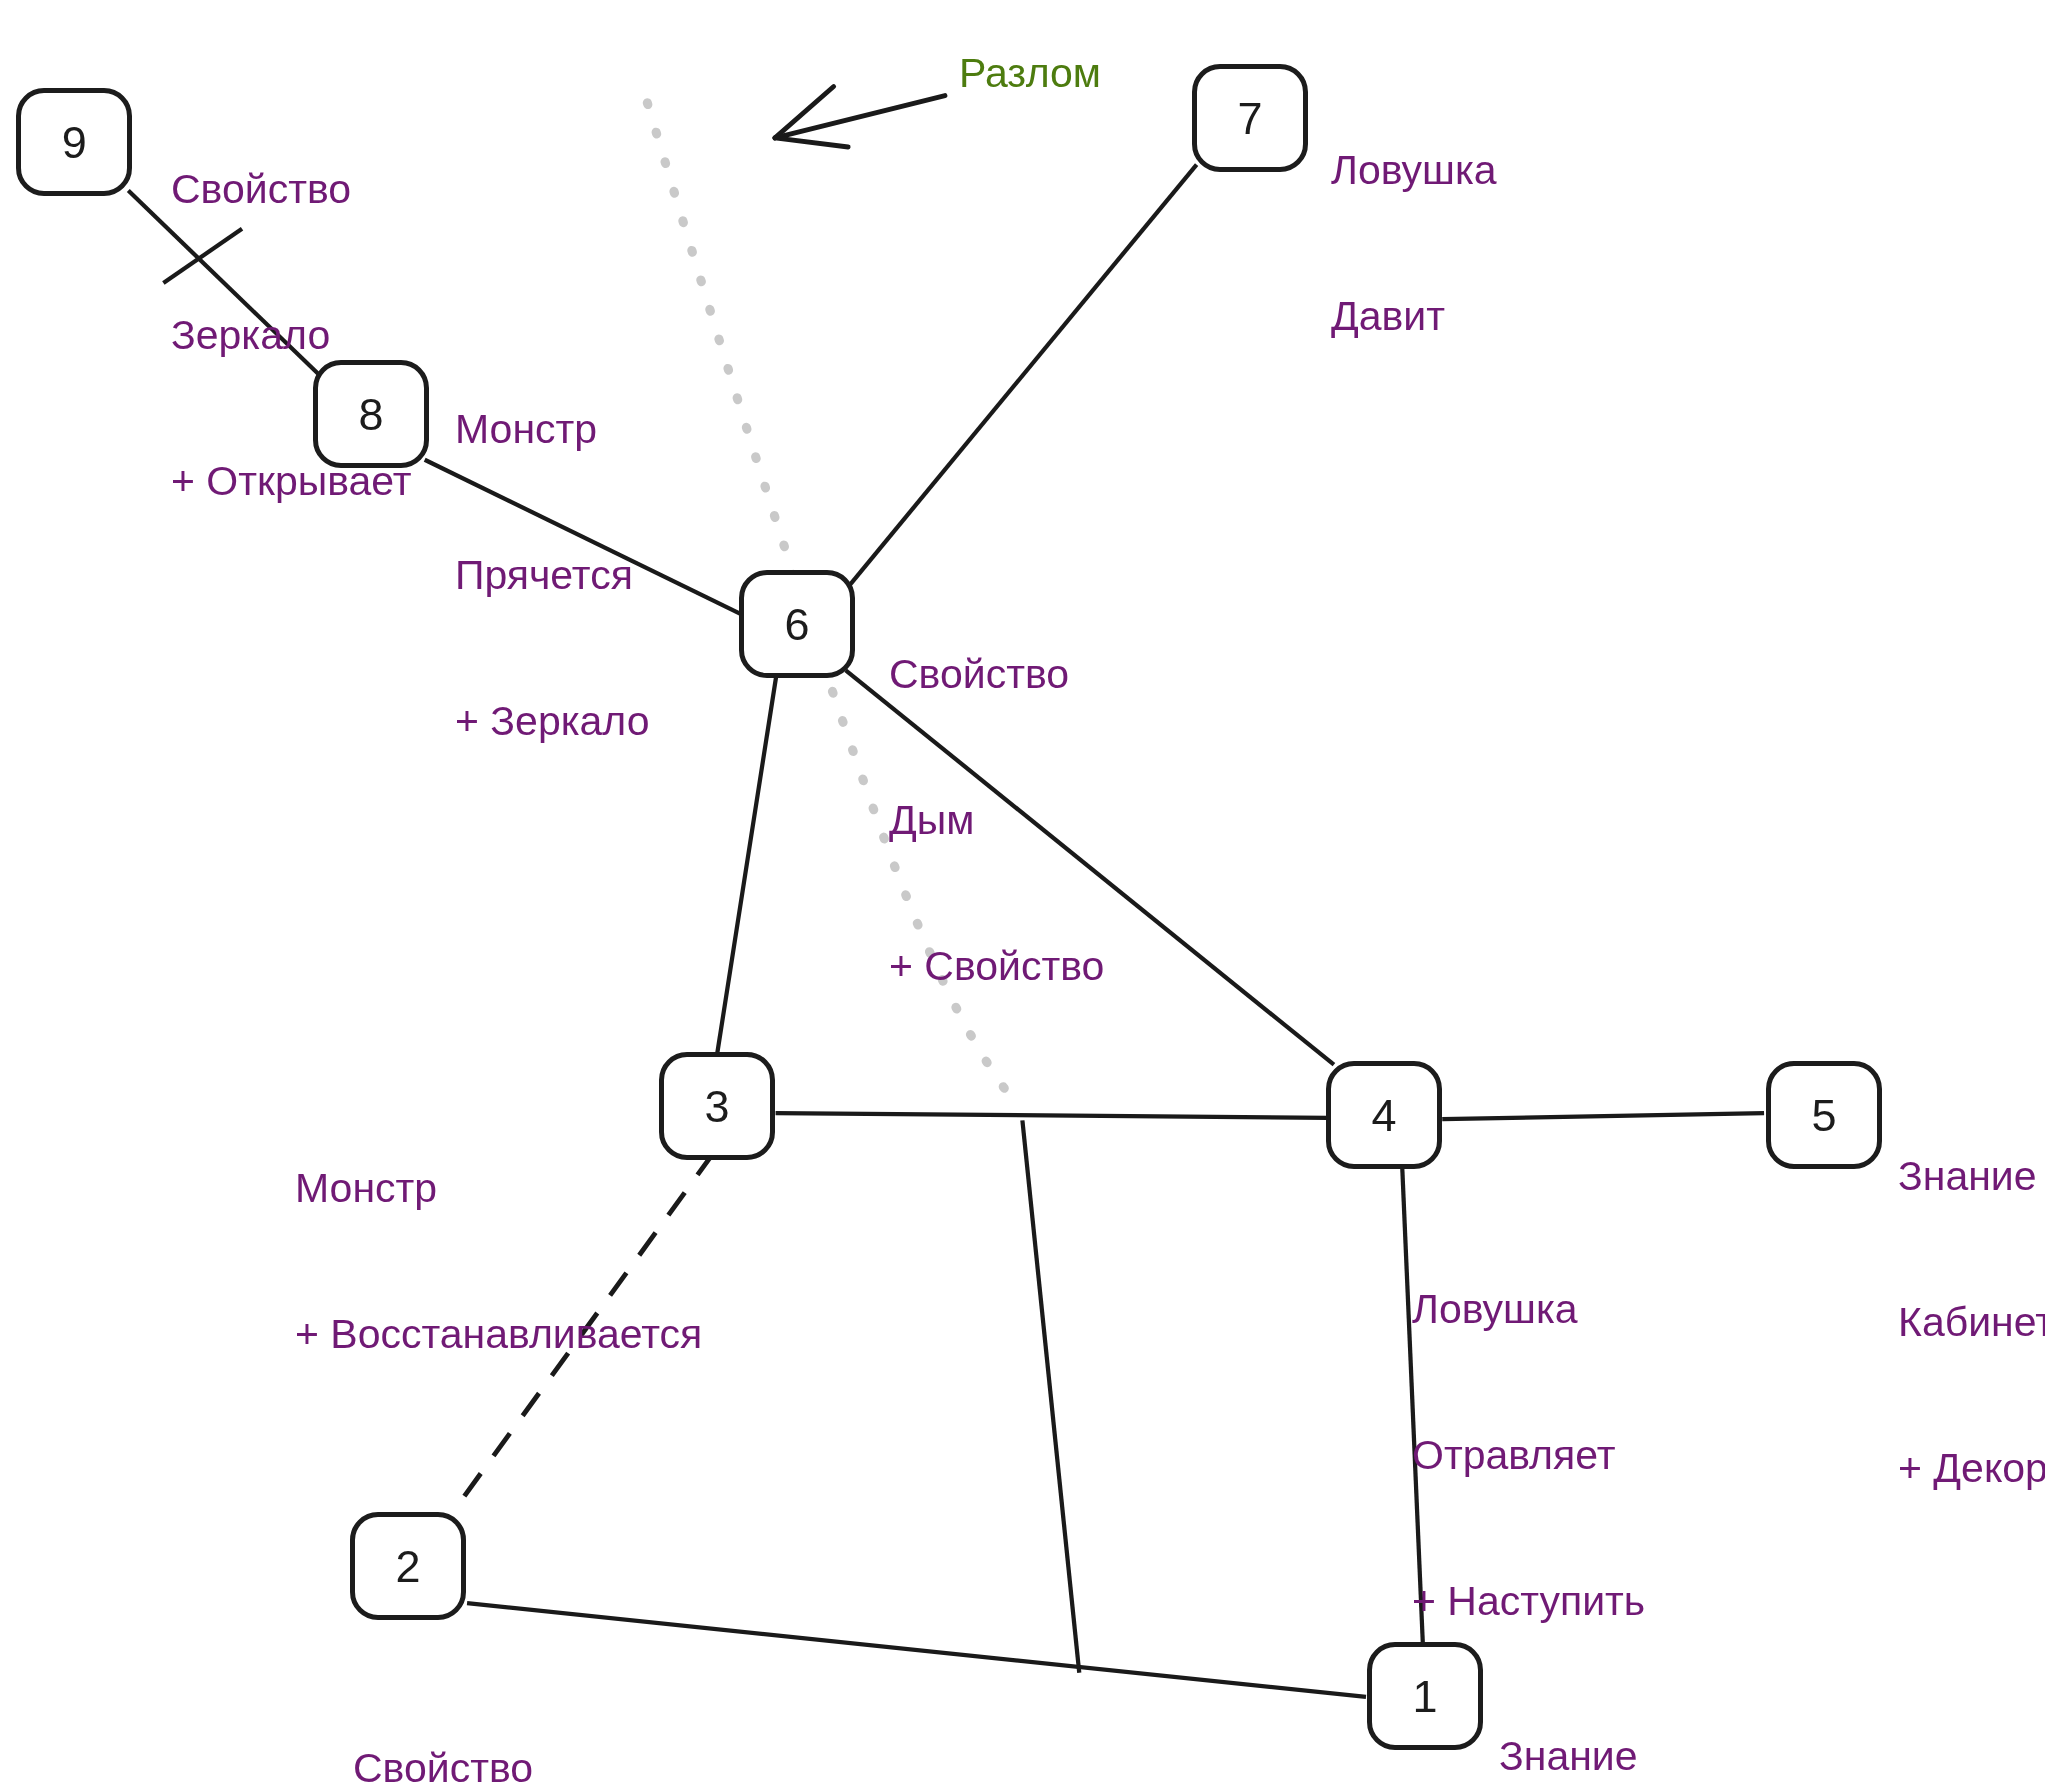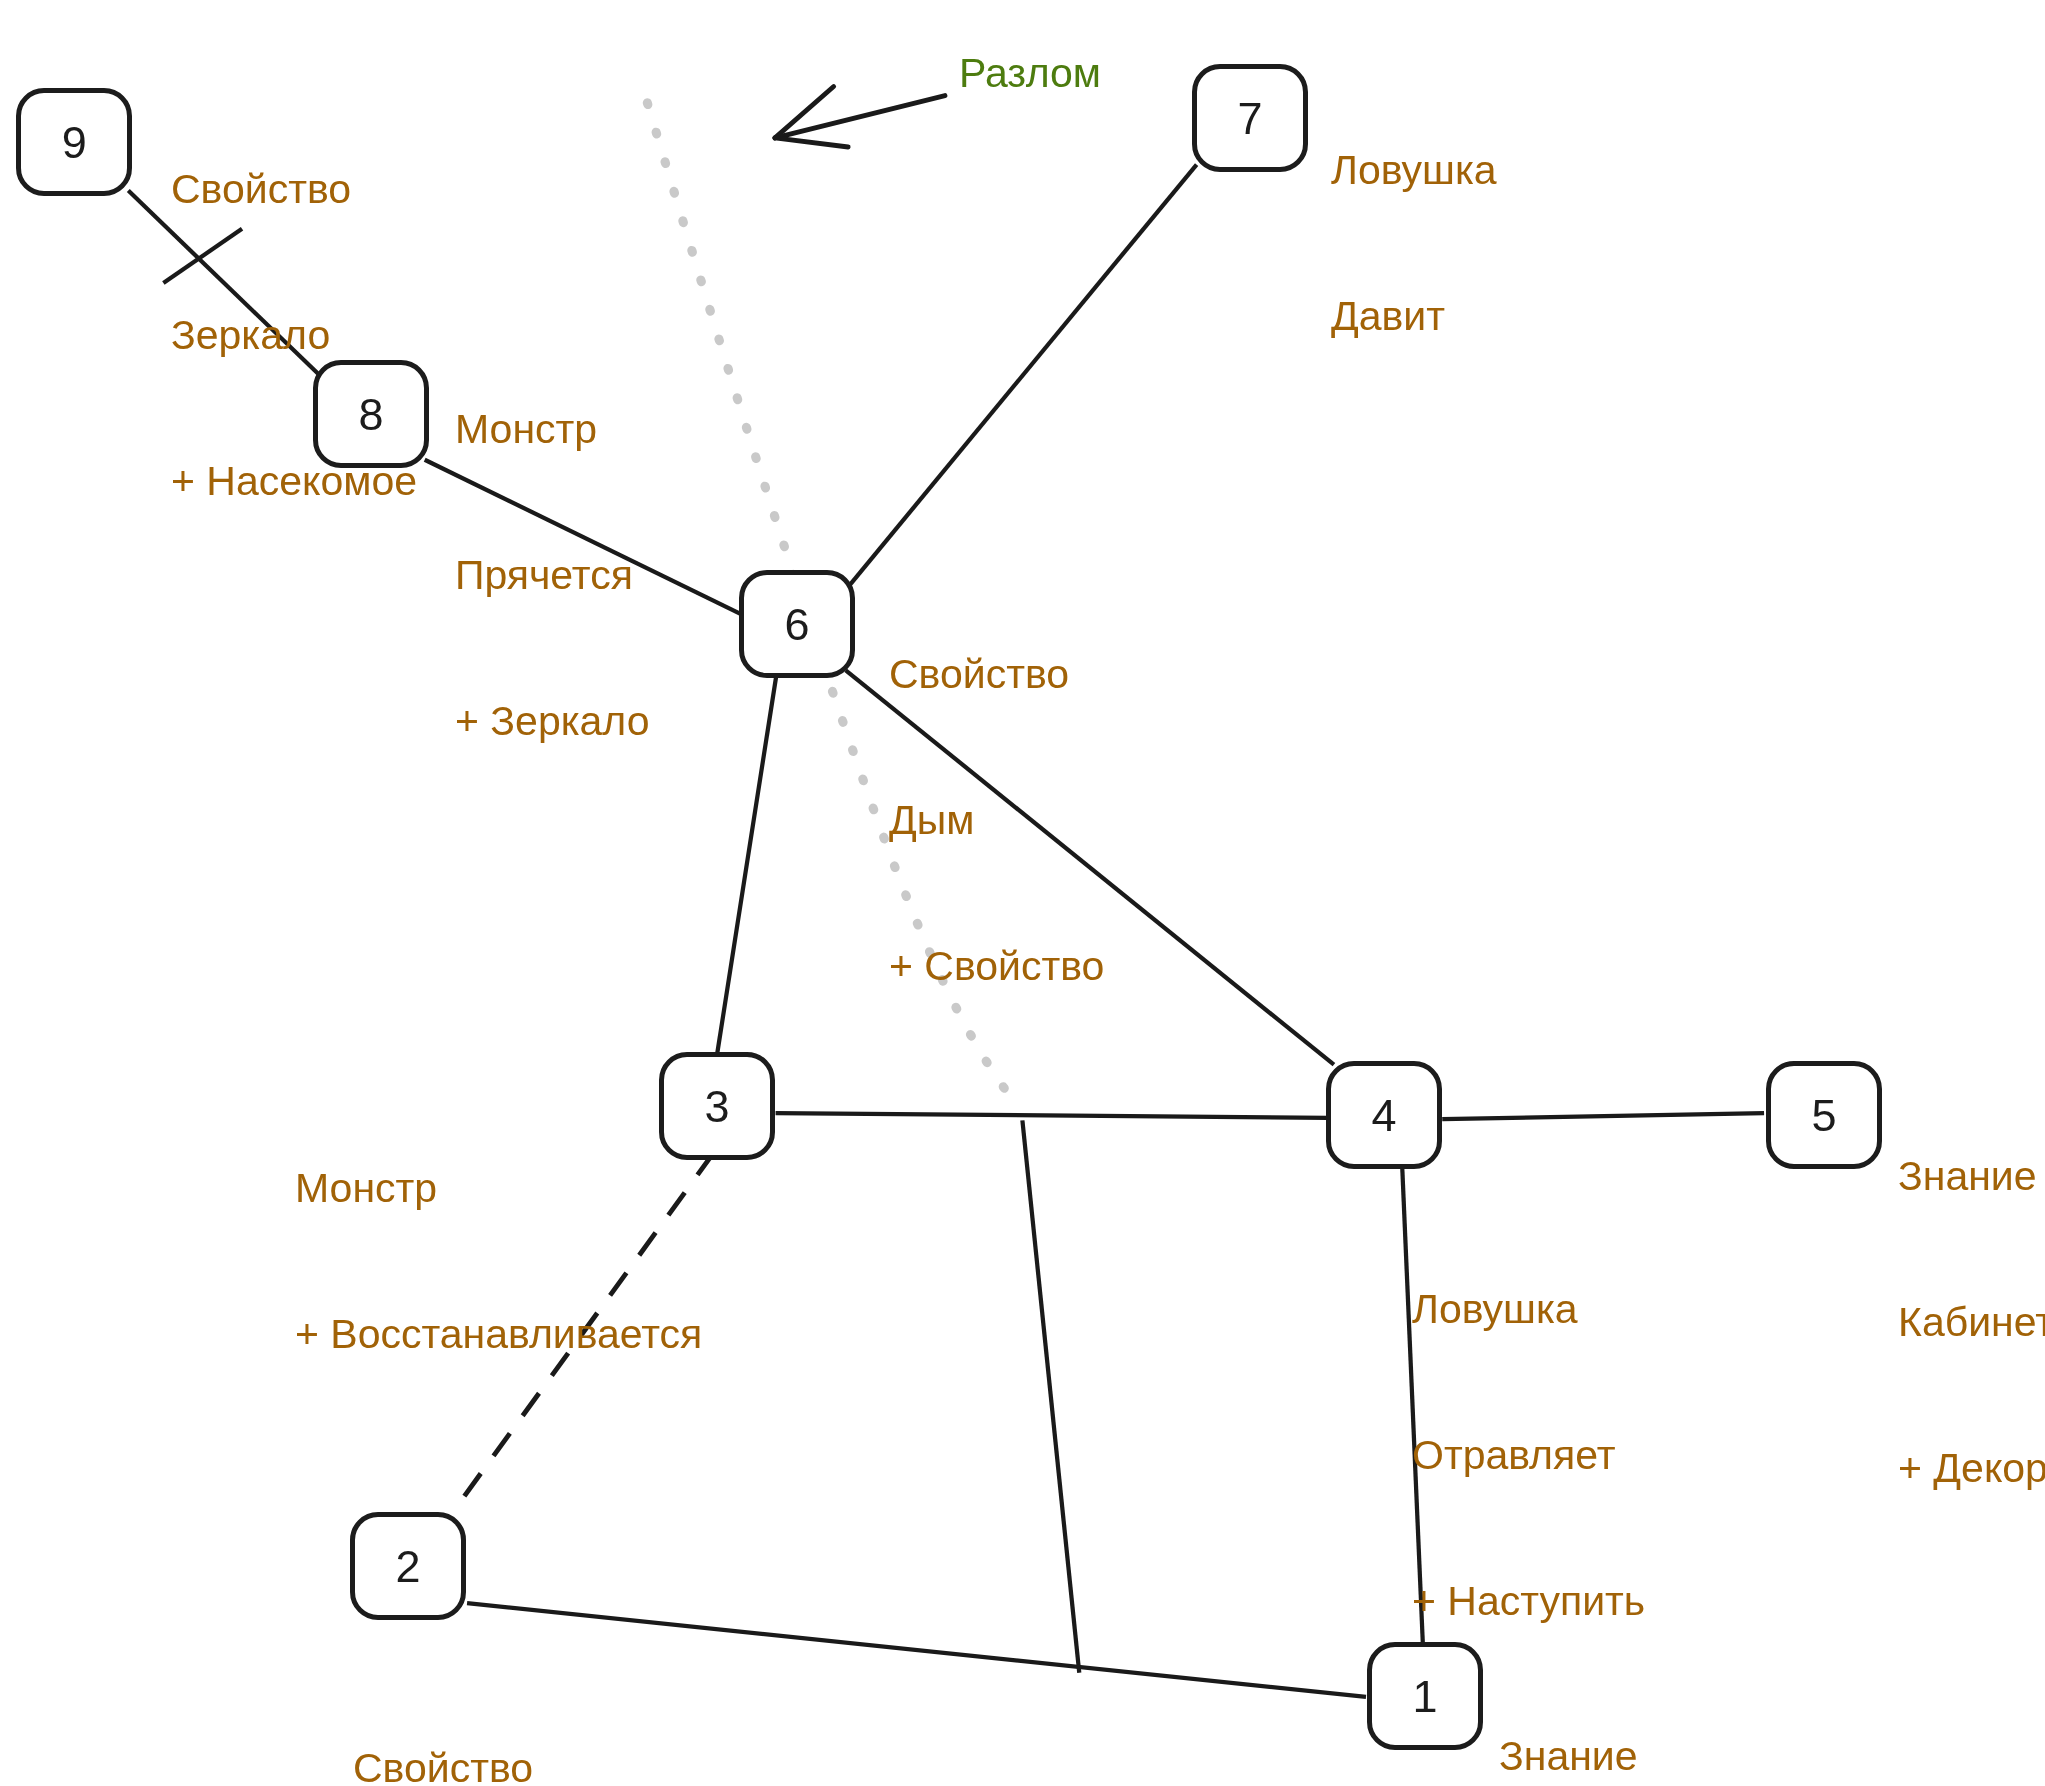--- a/index.html
+++ b/index.html
@@ -23,21 +23,21 @@
   .node .num{
     font-size:45px;
     color:#1c1c1c;
     line-height:1;
     font-weight:400;
   }
   .lbl{
     position:absolute;
     font-size:41px;
     line-height:1.19;
-    color:#a16207;
+    color:#701a75;
     white-space:pre;
   }
   .lbl .ln{display:block;}
   .tag{
     position:absolute;
     font-size:41px;
     color:#4d7c0f;
     line-height:1;
     white-space:pre;
   }
@@ -80,21 +80,21 @@
 
     <path d="M 1180,1905 L 748,2500" fill="none" stroke="#1a1a1a" stroke-width="8" stroke-dasharray="46 36"></path>
   </svg>
 
   <div class="node" style="left:16.3px;top:88px;width:116px;height:108px;">
     <span class="num">9</span>
   </div>
   <div class="lbl" style="left:171px;top:67px;">
     <span class="ln">Свойство</span>
     <span class="ln">Зеркало</span>
-    <span class="ln">+ Насекомое</span>
+    <span class="ln">+ Открывает</span>
   </div>
 
   <div class="node" style="left:313px;top:360px;width:116px;height:108px;">
     <span class="num">8</span>
   </div>
   <div class="lbl" style="left:455px;top:307px;">
     <span class="ln">Монстр</span>
     <span class="ln">Прячется</span>
     <span class="ln">+ Зеркало</span>
   </div>

